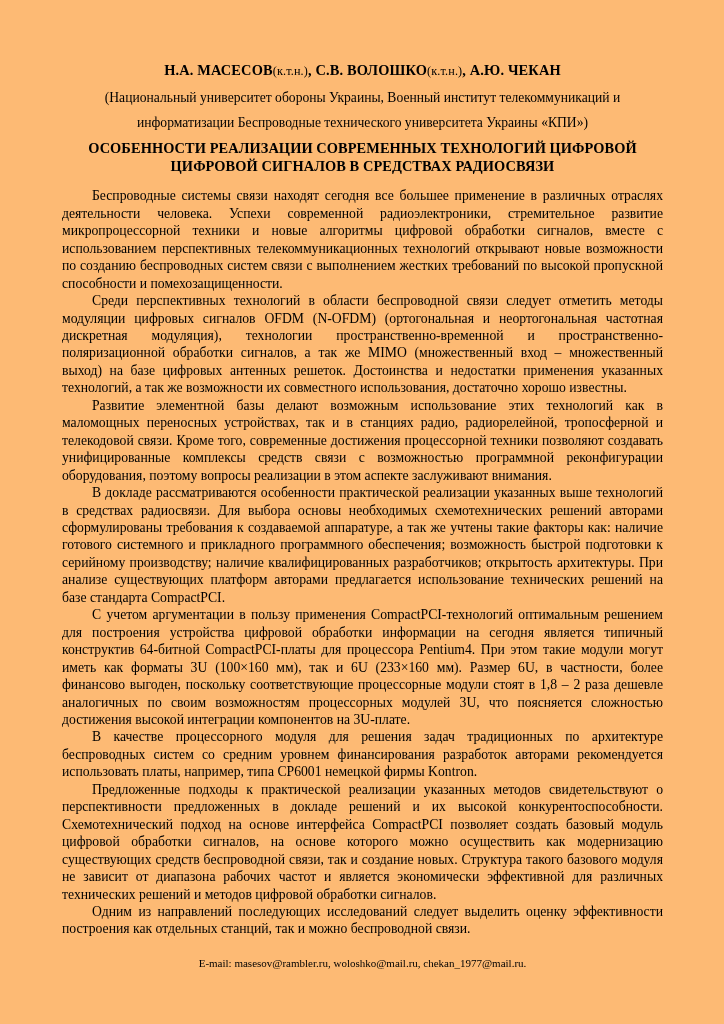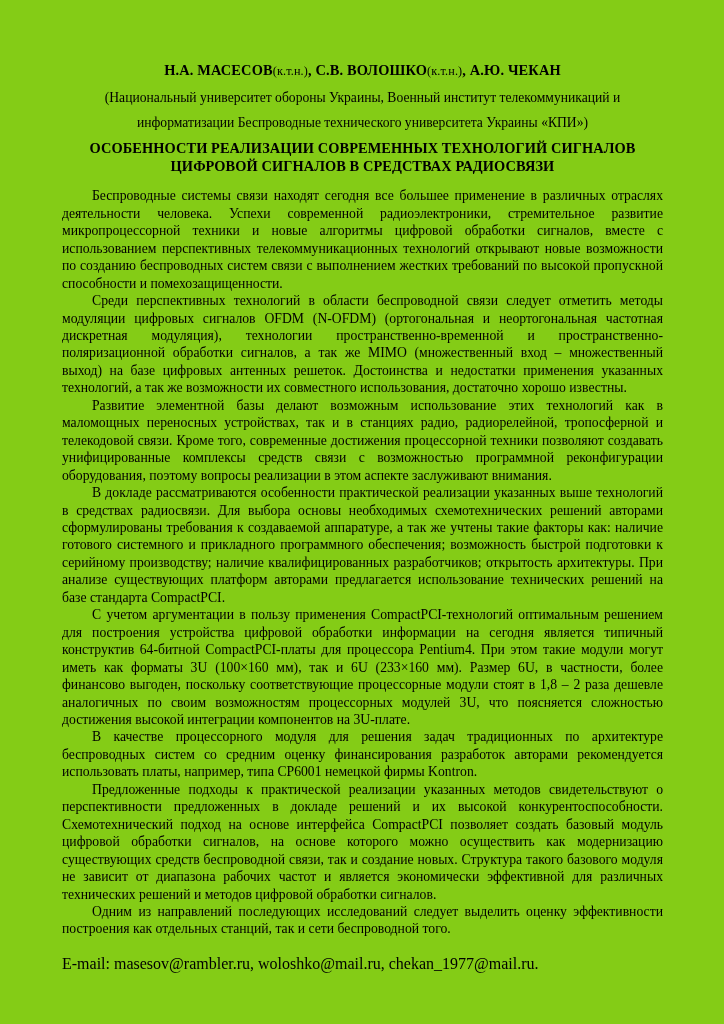--- a/index.html
+++ b/index.html
@@ -14,21 +14,21 @@
     font-family: "Liberation Serif", "DejaVu Serif", serif;
     color: #000000;
     -webkit-font-smoothing: antialiased;
   }
   .page {
     position: relative;
     width: 724px;
     height: 1024px;
     box-sizing: border-box;
     padding: 62px 61px 0 62px;
-    background: #84cc16;
+    background: #fdba74;
     font-family: Liberation Serif, serif;
   }
   .header-block {
     text-align: center;
     margin: 0 0 12px 0;
   }
   .authors-line {
     font-size: 14.4px;
     line-height: 17.6px;
     margin: 0 0 1px 0;
@@ -64,53 +64,53 @@
     margin: 0;
     font-size: 13.7px;
     line-height: 17.45px;
     text-align: justify;
     text-indent: 30px;
     text-justify: inter-word;
     hyphens: none;
   }
   p.email {
     margin: 17px 0 0 0;
-    font-size: 16px;
+    font-size: 11px;
     line-height: 17.45px;
-    text-align: left;
+    text-align: center;
     text-indent: 0;
   }
 </style>
 </head>
 <body>
 
 <div class="page">
 
   <div class="header-block">
 
     <div class="authors-line">
       <span class="bold">Н.А. МАСЕСОВ</span><span class="deg">(к.т.н.)</span><span class="bold">, </span><span class="bold">С.В. ВОЛОШКО</span><span class="deg">(к.т.н.)</span><span class="bold">, </span><span class="bold">А.Ю. ЧЕКАН</span>
     </div>
 
     <div class="affiliation">(Национальный университет обороны Украины, Военный институт телекоммуникаций и</div>
     <div class="affiliation">информатизации Беспроводные технического университета Украины «КПИ»)</div>
 
     <div class="title">
-      <span class="l2">ОСОБЕННОСТИ РЕАЛИЗАЦИИ СОВРЕМЕННЫХ ТЕХНОЛОГИЙ СИГНАЛОВ</span>
+      <span class="l2">ОСОБЕННОСТИ РЕАЛИЗАЦИИ СОВРЕМЕННЫХ ТЕХНОЛОГИЙ ЦИФРОВОЙ</span>
       <span class="l2">ЦИФРОВОЙ СИГНАЛОВ В СРЕДСТВАХ РАДИОСВЯЗИ</span>
     </div>
 
   </div>
 
   <div class="body-text">
     <p class="para">Беспроводные системы связи находят сегодня все большее применение в различных отраслях деятельности человека. Успехи современной радиоэлектроники, стремительное развитие микропроцессорной техники и новые алгоритмы цифровой обработки сигналов, вместе с использованием перспективных телекоммуникационных технологий открывают новые возможности по созданию беспроводных систем связи с выполнением жестких требований по высокой пропускной способности и помехозащищенности.</p>
     <p class="para">Среди перспективных технологий в области беспроводной связи следует отметить методы модуляции цифровых сигналов OFDM (N-OFDM) (ортогональная и неортогональная частотная дискретная модуляция), технологии пространственно-временной и пространственно-поляризационной обработки сигналов, а так же MIMO (множественный вход – множественный выход) на базе цифровых антенных решеток. Достоинства и недостатки применения указанных технологий, а так же возможности их совместного использования, достаточно хорошо известны.</p>
     <p class="para">Развитие элементной базы делают возможным использование этих технологий как в маломощных переносных устройствах, так и в станциях радио, радиорелейной, тропосферной и телекодовой связи. Кроме того, современные достижения процессорной техники позволяют создавать унифицированные комплексы средств связи с возможностью программной реконфигурации оборудования, поэтому вопросы реализации в этом аспекте заслуживают внимания.</p>
     <p class="para">В докладе рассматриваются особенности практической реализации указанных выше технологий в средствах радиосвязи. Для выбора основы необходимых схемотехнических решений авторами сформулированы требования к создаваемой аппаратуре, а так же учтены такие факторы как: наличие готового системного и прикладного программного обеспечения; возможность быстрой подготовки к серийному производству; наличие квалифицированных разработчиков; открытость архитектуры. При анализе существующих платформ авторами предлагается использование технических решений на базе стандарта CompactPCI.</p>
     <p class="para">С учетом аргументации в пользу применения CompactPCI-технологий оптимальным решением для построения устройства цифровой обработки информации на сегодня является типичный конструктив 64-битной CompactPCI-платы для процессора Pentium4. При этом такие модули могут иметь как форматы 3U (100×160 мм), так и 6U (233×160 мм). Размер 6U, в частности, более финансово выгоден, поскольку соответствующие процессорные модули стоят в 1,8 – 2 раза дешевле аналогичных по своим возможностям процессорных модулей 3U, что поясняется сложностью достижения высокой интеграции компонентов на 3U-плате.</p>
-    <p class="para">В качестве процессорного модуля для решения задач традиционных по архитектуре беспроводных систем со средним оценку финансирования разработок авторами рекомендуется использовать платы, например, типа CP6001 немецкой фирмы Kontron.</p>
+    <p class="para">В качестве процессорного модуля для решения задач традиционных по архитектуре беспроводных систем со средним уровнем финансирования разработок авторами рекомендуется использовать платы, например, типа CP6001 немецкой фирмы Kontron.</p>
     <p class="para">Предложенные подходы к практической реализации указанных методов свидетельствуют о перспективности предложенных в докладе решений и их высокой конкурентоспособности. Схемотехнический подход на основе интерфейса CompactPCI позволяет создать базовый модуль цифровой обработки сигналов, на основе которого можно осуществить как модернизацию существующих средств беспроводной связи, так и создание новых. Структура такого базового модуля не зависит от диапазона рабочих частот и является экономически эффективной для различных технических решений и методов цифровой обработки сигналов.</p>
-    <p class="para">Одним из направлений последующих исследований следует выделить оценку эффективности построения как отдельных станций, так и сети беспроводной того.</p>
+    <p class="para">Одним из направлений последующих исследований следует выделить оценку эффективности построения как отдельных станций, так и можно беспроводной связи.</p>
 
     <p class="email">E-mail: masesov@rambler.ru, woloshko@mail.ru, chekan_1977@mail.ru.</p>
   </div>
 
 </div>
 
 </body></html>

